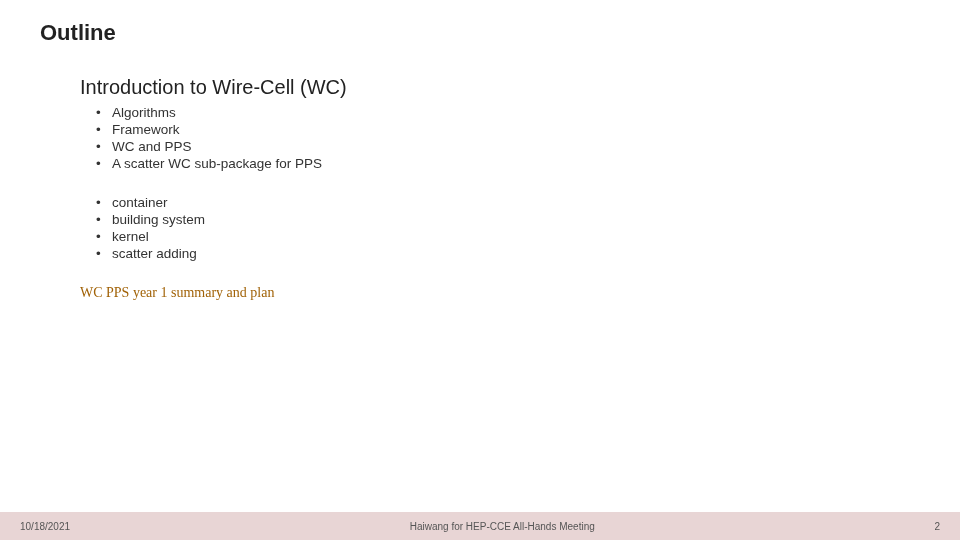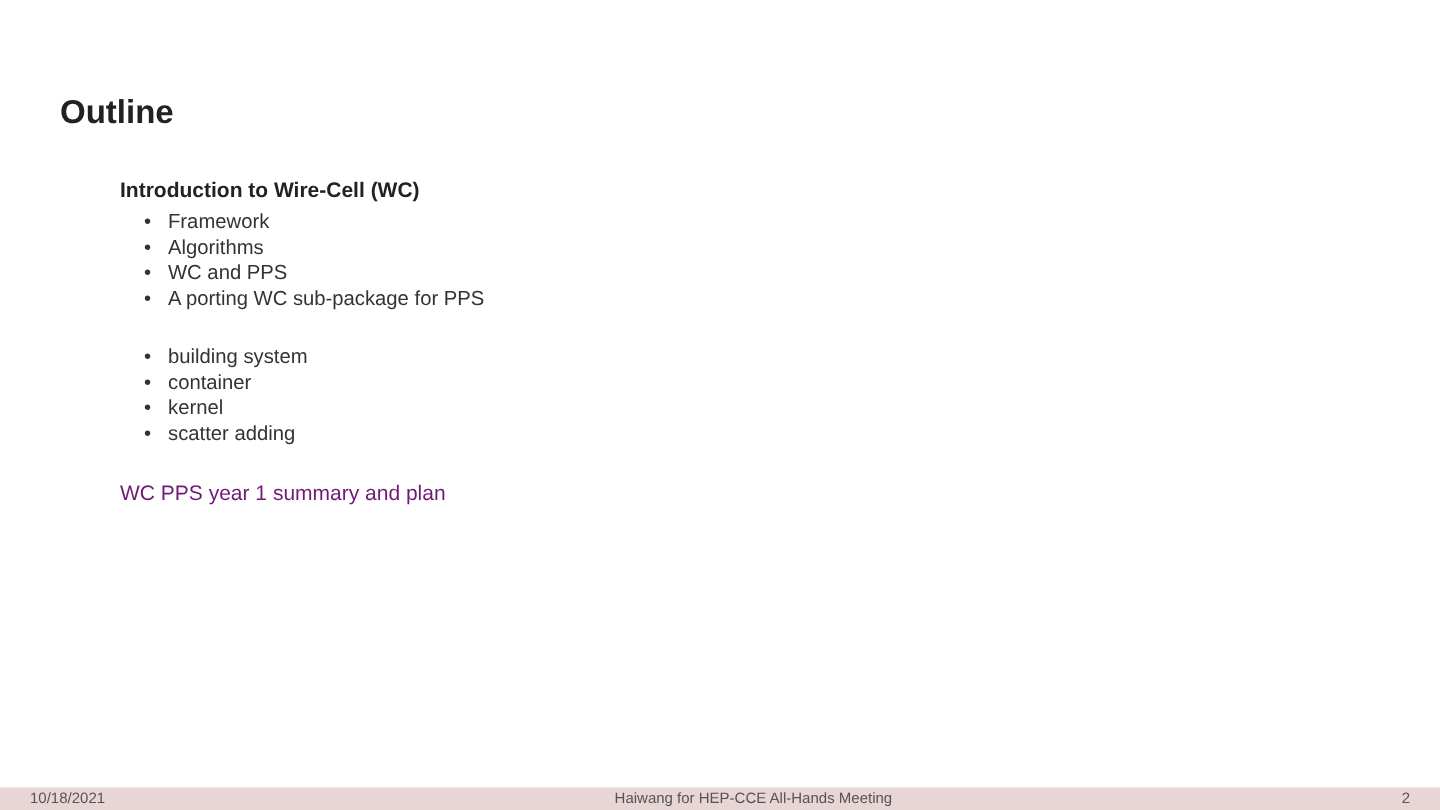--- a/index.html
+++ b/index.html
@@ -23,38 +23,37 @@
       width: 960px;
       height: 540px;
       position: relative;
       display: flex;
       flex-direction: column;
     }
 
     .slide-content {
       flex: 1;
       padding: 20px 40px 40px 80px;
-      margin-top: 42px;
     }
 
     .slide-title {
       font-size: 22px;
       font-weight: bold;
       color: #222222;
       margin-bottom: 30px;
       margin-left: -40px;
     }
 
     .section {
       margin-bottom: 24px;
     }
 
     .section-heading {
-      font-size: 14px;
-      font-weight: bold;
+      font-size: 20px;
+      font-weight: normal;
       color: #222222;
       margin-bottom: 6px;
     }
 
     .bullet-list {
       list-style: none;
       padding-left: 16px;
     }
 
     .bullet-list li {
@@ -67,26 +66,27 @@
 
     .bullet-list li::before {
       content: "•";
       position: absolute;
       left: 0;
       color: #333333;
     }
 
     .summary-line {
       font-size: 14px;
-      color: #701a75;
+      color: #a16207;
       margin-top: 4px;
+      font-family: Liberation Serif, serif;
     }
 
     .slide-footer {
-      height: 15px;
+      height: 28px;
       background: #e8d5d5;
       display: flex;
       align-items: center;
       justify-content: space-between;
       padding: 0 20px;
     }
 
     .footer-date {
       font-size: 10px;
       color: #555555;
@@ -106,31 +106,31 @@
 <body>
 
 <div class="slide-container">
   <div class="slide-content">
 
     <div class="slide-title">Outline</div>
 
     <div class="section">
       <div class="section-heading">Introduction to Wire-Cell (WC)</div>
       <ul class="bullet-list">
+        <li>Algorithms</li>
         <li>Framework</li>
-        <li>Algorithms</li>
         <li>WC and PPS</li>
-        <li>A porting WC sub-package for PPS</li>
+        <li>A scatter WC sub-package for PPS</li>
       </ul>
     </div>
 
     <div class="section">
       <ul class="bullet-list">
+        <li>container</li>
         <li>building system</li>
-        <li>container</li>
         <li>kernel</li>
         <li>scatter adding</li>
       </ul>
     </div>
 
     <div class="section">
       <div class="summary-line">WC PPS year 1 summary and plan</div>
     </div>
 
   </div>

